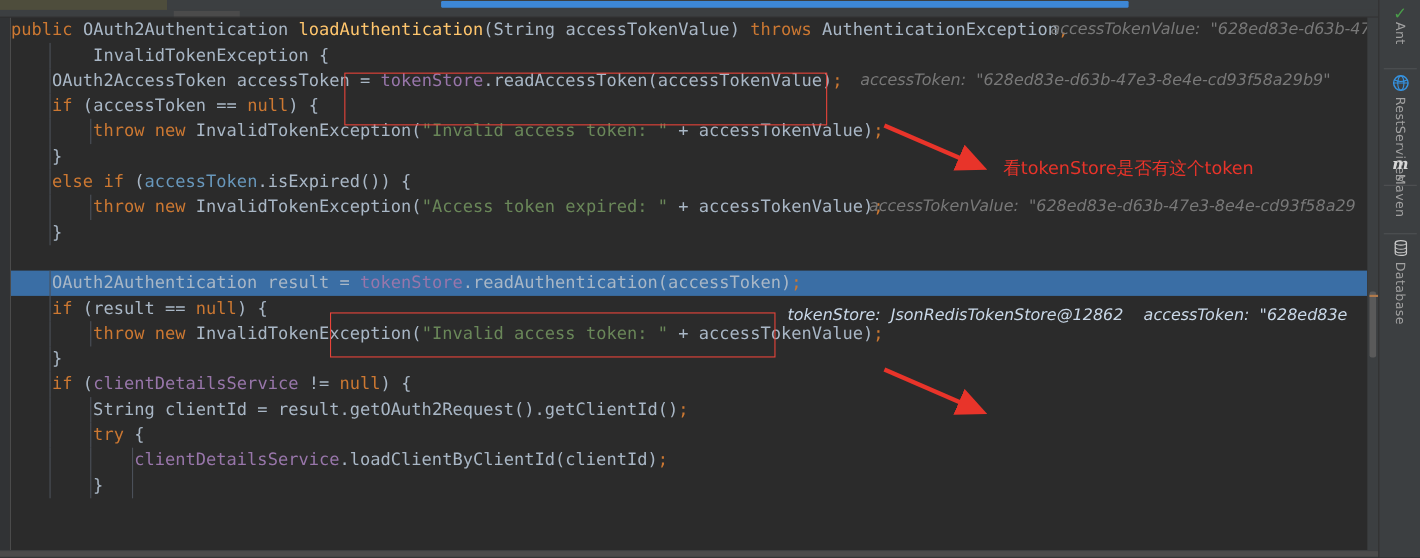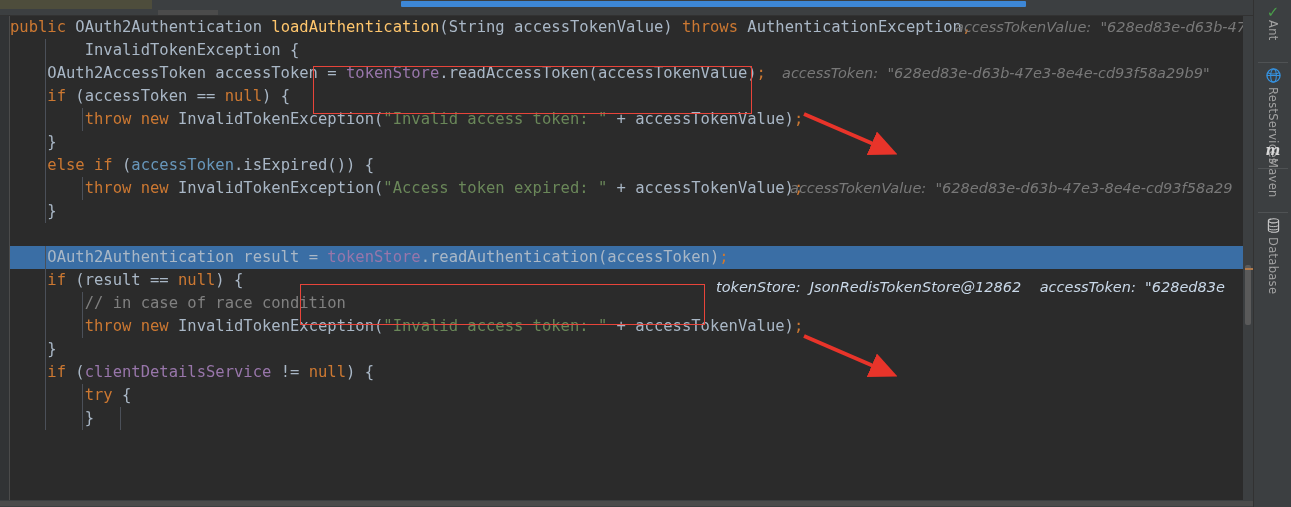--- a/index.html
+++ b/index.html
@@ -100,41 +100,43 @@
         <div class="line"><div class="guide" style="left: 35.2px;"></div><span class="id">    OAuth2AccessToken accessToken </span><span class="id">=</span><span class="id"> </span><span class="fld">tokenStore</span><span class="id">.readAccessToken(accessTokenValue)</span><span class="sep">;</span><span class="hint" style="position: absolute; left: 772px; top: 0px;">accessToken:  "628ed83e-d63b-47e3-8e4e-cd93f58a29b9"</span></div>
         <div class="line"><div class="guide" style="left: 35.2px;"></div><span class="id">    </span><span class="kw">if</span><span class="id"> (accessToken </span><span class="id">==</span><span class="id"> </span><span class="kw">null</span><span class="id">) {</span></div>
         <div class="line"><div class="guide" style="left: 35.2px;"></div><div class="guide" style="left: 72.4px;"></div><span class="id">        </span><span class="kw">throw</span><span class="id"> </span><span class="kw">new</span><span class="id"> InvalidTokenException(</span><span class="str">"Invalid access token: "</span><span class="id"> + accessTokenValue)</span><span class="sep">;</span></div>
         <div class="line"><div class="guide" style="left: 35.2px;"></div><span class="id">    }</span></div>
         <div class="line"><div class="guide" style="left: 35.2px;"></div><span class="id">    </span><span class="kw">else</span><span class="id"> </span><span class="kw">if</span><span class="id"> (</span><span class="num">accessToken</span><span class="id">.isExpired()) {</span></div>
         <div class="line"><div class="guide" style="left: 35.2px;"></div><div class="guide" style="left: 72.4px;"></div><span class="id">        </span><span class="kw">throw</span><span class="id"> </span><span class="kw">new</span><span class="id"> InvalidTokenException(</span><span class="str">"Access token expired: "</span><span class="id"> + accessTokenValue)</span><span class="sep">;</span><span class="hint" style="position: absolute; left: 780px; top: 0px;">accessTokenValue:  "628ed83e-d63b-47e3-8e4e-cd93f58a29</span></div>
         <div class="line"><div class="guide" style="left: 35.2px;"></div><span class="id">    }</span></div>
         <div class="line"><span class="id"></span></div>
         <div class="line sel"><div class="guide" style="left: 35.2px;"></div><span class="id">    OAuth2Authentication result </span><span class="id">=</span><span class="id"> </span><span class="fld">tokenStore</span><span class="id">.readAuthentication(accessToken)</span><span class="sep">;</span><span class="hint" style="position: absolute; left: 706px; top: 0px;">tokenStore:  JsonRedisTokenStore@12862    accessToken:  "628ed83e</span></div>
         <div class="line"><div class="guide" style="left: 35.2px;"></div><span class="id">    </span><span class="kw">if</span><span class="id"> (result </span><span class="id">==</span><span class="id"> </span><span class="kw">null</span><span class="id">) {</span></div>
-        <div class="line"><div class="guide" style="left: 35.2px;"></div><div class="guide" style="left: 72.4px;"></div><span class="id">        </span><span class="cmt">// in case of race condition</span></div>
         <div class="line"><div class="guide" style="left: 35.2px;"></div><div class="guide" style="left: 72.4px;"></div><span class="id">        </span><span class="kw">throw</span><span class="id"> </span><span class="kw">new</span><span class="id"> InvalidTokenException(</span><span class="str">"Invalid access token: "</span><span class="id"> + accessTokenValue)</span><span class="sep">;</span></div>
         <div class="line"><div class="guide" style="left: 35.2px;"></div><span class="id">    }</span></div>
         <div class="line"><div class="guide" style="left: 35.2px;"></div><span class="id">    </span><span class="kw">if</span><span class="id"> (</span><span class="fld">clientDetailsService</span><span class="id"> </span><span class="id">!=</span><span class="id"> </span><span class="kw">null</span><span class="id">) {</span></div>
+        <div class="line"><div class="guide" style="left: 35.2px;"></div><div class="guide" style="left: 72.4px;"></div><span class="id">        String clientId </span><span class="id">=</span><span class="id"> result.getOAuth2Request().getClientId()</span><span class="sep">;</span></div>
         <div class="line"><div class="guide" style="left: 35.2px;"></div><div class="guide" style="left: 72.4px;"></div><span class="id">        </span><span class="kw">try</span><span class="id"> {</span></div>
+        <div class="line"><div class="guide" style="left: 35.2px;"></div><div class="guide" style="left: 72.4px;"></div><div class="guide" style="left: 109.6px;"></div><span class="id">            </span><span class="fld">clientDetailsService</span><span class="id">.loadClientByClientId(clientId)</span><span class="sep">;</span></div>
         <div class="line"><div class="guide" style="left: 35.2px;"></div><div class="guide" style="left: 72.4px;"></div><div class="guide" style="left: 109.6px;"></div><span class="id">        }</span></div>
       </div>
 
     <div class="redbox" style="left:313px; top:50px; width:439px; height:48px;"></div>
     <div class="redbox" style="left:300px; top:268px; width:405px; height:41px;"></div>
   </div>
 
   <svg class="arrow-svg" style="left:800px; top:110px; width:110px; height:55px;" viewBox="0 0 110 55">
     <defs>
       <marker id="ah1" markerWidth="7" markerHeight="7" refX="5.5" refY="3.2" orient="auto">
         <path d="M0,0 L7,3.2 L0,6.4 z" fill="#e8342a"></path>
       </marker>
     </defs>
     <line x1="4" y1="4" x2="92" y2="42" stroke="#e8342a" stroke-width="4" marker-end="url(#ah1)"></line>
   </svg>
 
+  <div class="note" style="left:912px; top:143px;">看tokenStore是否有这个token</div>
 
   <svg class="arrow-svg" style="left:800px; top:332px; width:110px; height:55px;" viewBox="0 0 110 55">
     <defs>
       <marker id="ah2" markerWidth="7" markerHeight="7" refX="5.5" refY="3.2" orient="auto">
         <path d="M0,0 L7,3.2 L0,6.4 z" fill="#e8342a"></path>
       </marker>
     </defs>
     <line x1="4" y1="4" x2="92" y2="42" stroke="#e8342a" stroke-width="4" marker-end="url(#ah2)"></line>
   </svg>
 

